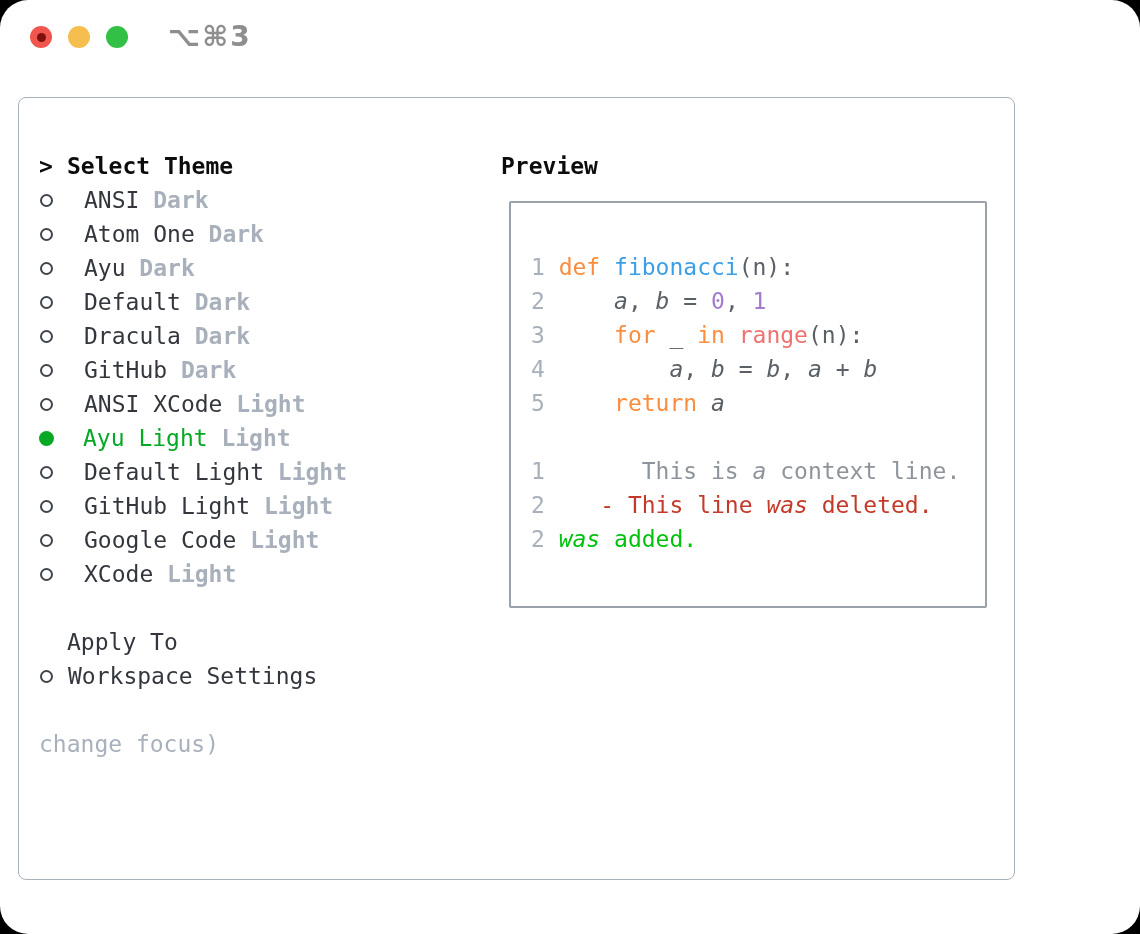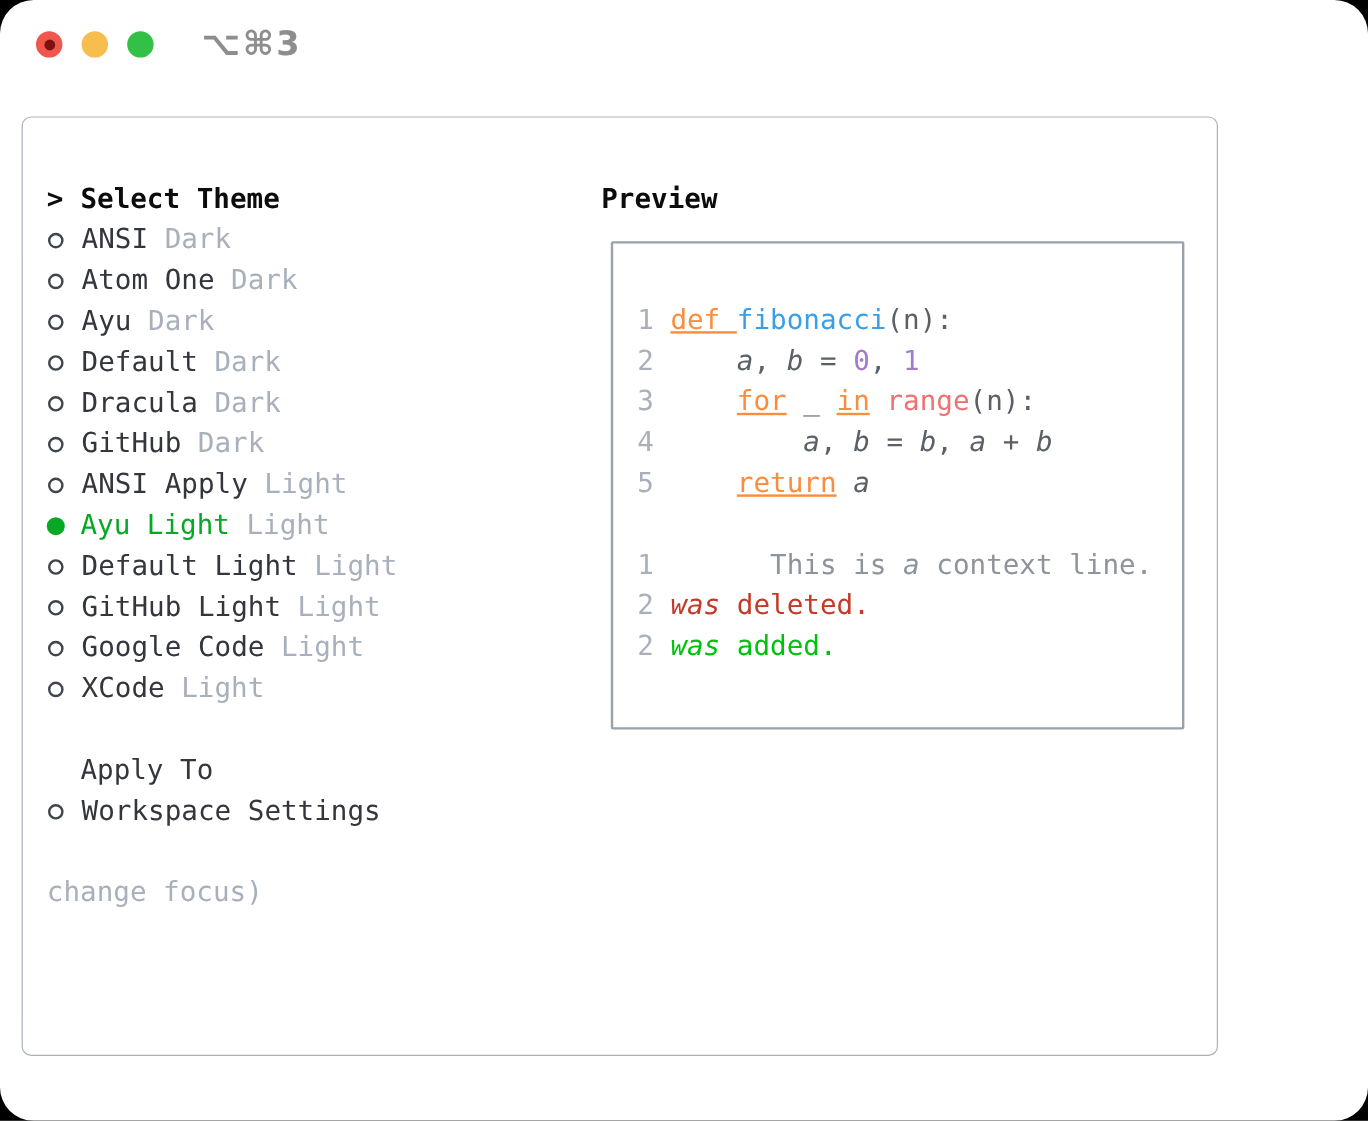--- a/index.html
+++ b/index.html
@@ -43,38 +43,38 @@
          font-size:23px; color:var(--ink); }
   .row .marker { display:inline-block; width:28px; font-weight:bold; color:#0c0c0c; }
   .hdr { font-weight:bold; color:#0c0c0c; }
   .indent { padding-left:28px;align-items:center; }
 
   .radio { flex:0 0 13px; width:13px; height:13px; border-radius:50%;
            border:2px solid #3f454c; margin:0 15px 0 1px; }
   .radio.sel { width:15px; height:15px; flex-basis:15px; border:none;
                background:var(--green); margin:0 13px 0 0; }
 
-  .t-name { color:var(--ink); }
+  .t-name { color:var(--ink);margin-left:16px; }
   .t-name.sel { color:var(--green); }
-  .t-var { color:var(--muted); margin-left:0.6em; }
+  .t-var { color:var(--muted); margin-left:0.6em;font-weight:bold; }
   .a-label.sel { color:var(--green); }
   .hint { color:var(--muted); }
 
   
   .preview-box {
     margin:18px 0 0 8px;
     width:478px; height:407px;
     border:2px solid var(--pborder); border-radius:2px;
     padding:47px 0 0 20px;
     background:#fff;
   }
   .cl { height:34px; display:flex; align-items:center; white-space:pre; font-size:23px; }
   .lnum  { color:var(--lnum); margin-right:0.6em; }
   .fg    { color:var(--fg); }
-  .kw    { color:var(--kw);text-decoration:underline; }
+  .kw    { color:var(--kw); }
   .fn    { color:var(--fn);text-align:right; }
   .call  { color:var(--call); }
   .numlit{ color:var(--numlit); }
   .var   { color:var(--fg); font-style:italic; }
   .ctx   { color:var(--ctx); }
   .ctx-i { color:var(--ctx); font-style:italic; }
   .del   { color:var(--del); }
   .del-i { color:var(--del); font-style:italic; }
   .add   { color:var(--add); }
   .add-i { color:var(--add); font-style:italic; }
@@ -114,21 +114,21 @@
       <div class="row">
         <span class="radio"></span><span class="t-name">Default</span><span class="t-var">Dark</span>
       </div>
       <div class="row">
         <span class="radio"></span><span class="t-name">Dracula</span><span class="t-var">Dark</span>
       </div>
       <div class="row">
         <span class="radio"></span><span class="t-name">GitHub</span><span class="t-var">Dark</span>
       </div>
       <div class="row">
-        <span class="radio"></span><span class="t-name">ANSI Apply</span><span class="t-var">Light</span>
+        <span class="radio"></span><span class="t-name">ANSI XCode</span><span class="t-var">Light</span>
       </div>
       <div class="row">
         <span class="radio sel"></span><span class="t-name sel">Ayu Light</span><span class="t-var">Light</span>
       </div>
       <div class="row">
         <span class="radio"></span><span class="t-name">Default Light</span><span class="t-var">Light</span>
       </div>
       <div class="row">
         <span class="radio"></span><span class="t-name">GitHub Light</span><span class="t-var">Light</span>
       </div>
@@ -174,21 +174,21 @@
         <div class="cl">
           <span class="lnum">5</span><span class="fg">    </span><span class="kw">return</span><span class="fg"> </span><span class="var">a</span>
         </div>
 
         <div class="cl"></div>
 
         <div class="cl">
           <span class="lnum">1</span><span class="ctx">      This is </span><span class="ctx-i">a</span><span class="ctx"> context line.</span>
         </div>
         <div class="cl">
-          <span class="lnum">2</span><span class="del-i">was</span><span class="del"> deleted.</span>
+          <span class="lnum">2</span><span class="del">   - This line </span><span class="del-i">was</span><span class="del"> deleted.</span>
         </div>
         <div class="cl">
           <span class="lnum">2</span><span class="add-i">was</span><span class="add"> added.</span>
         </div>
       </div>
     </div>
 
   </div>
 </div>
 

